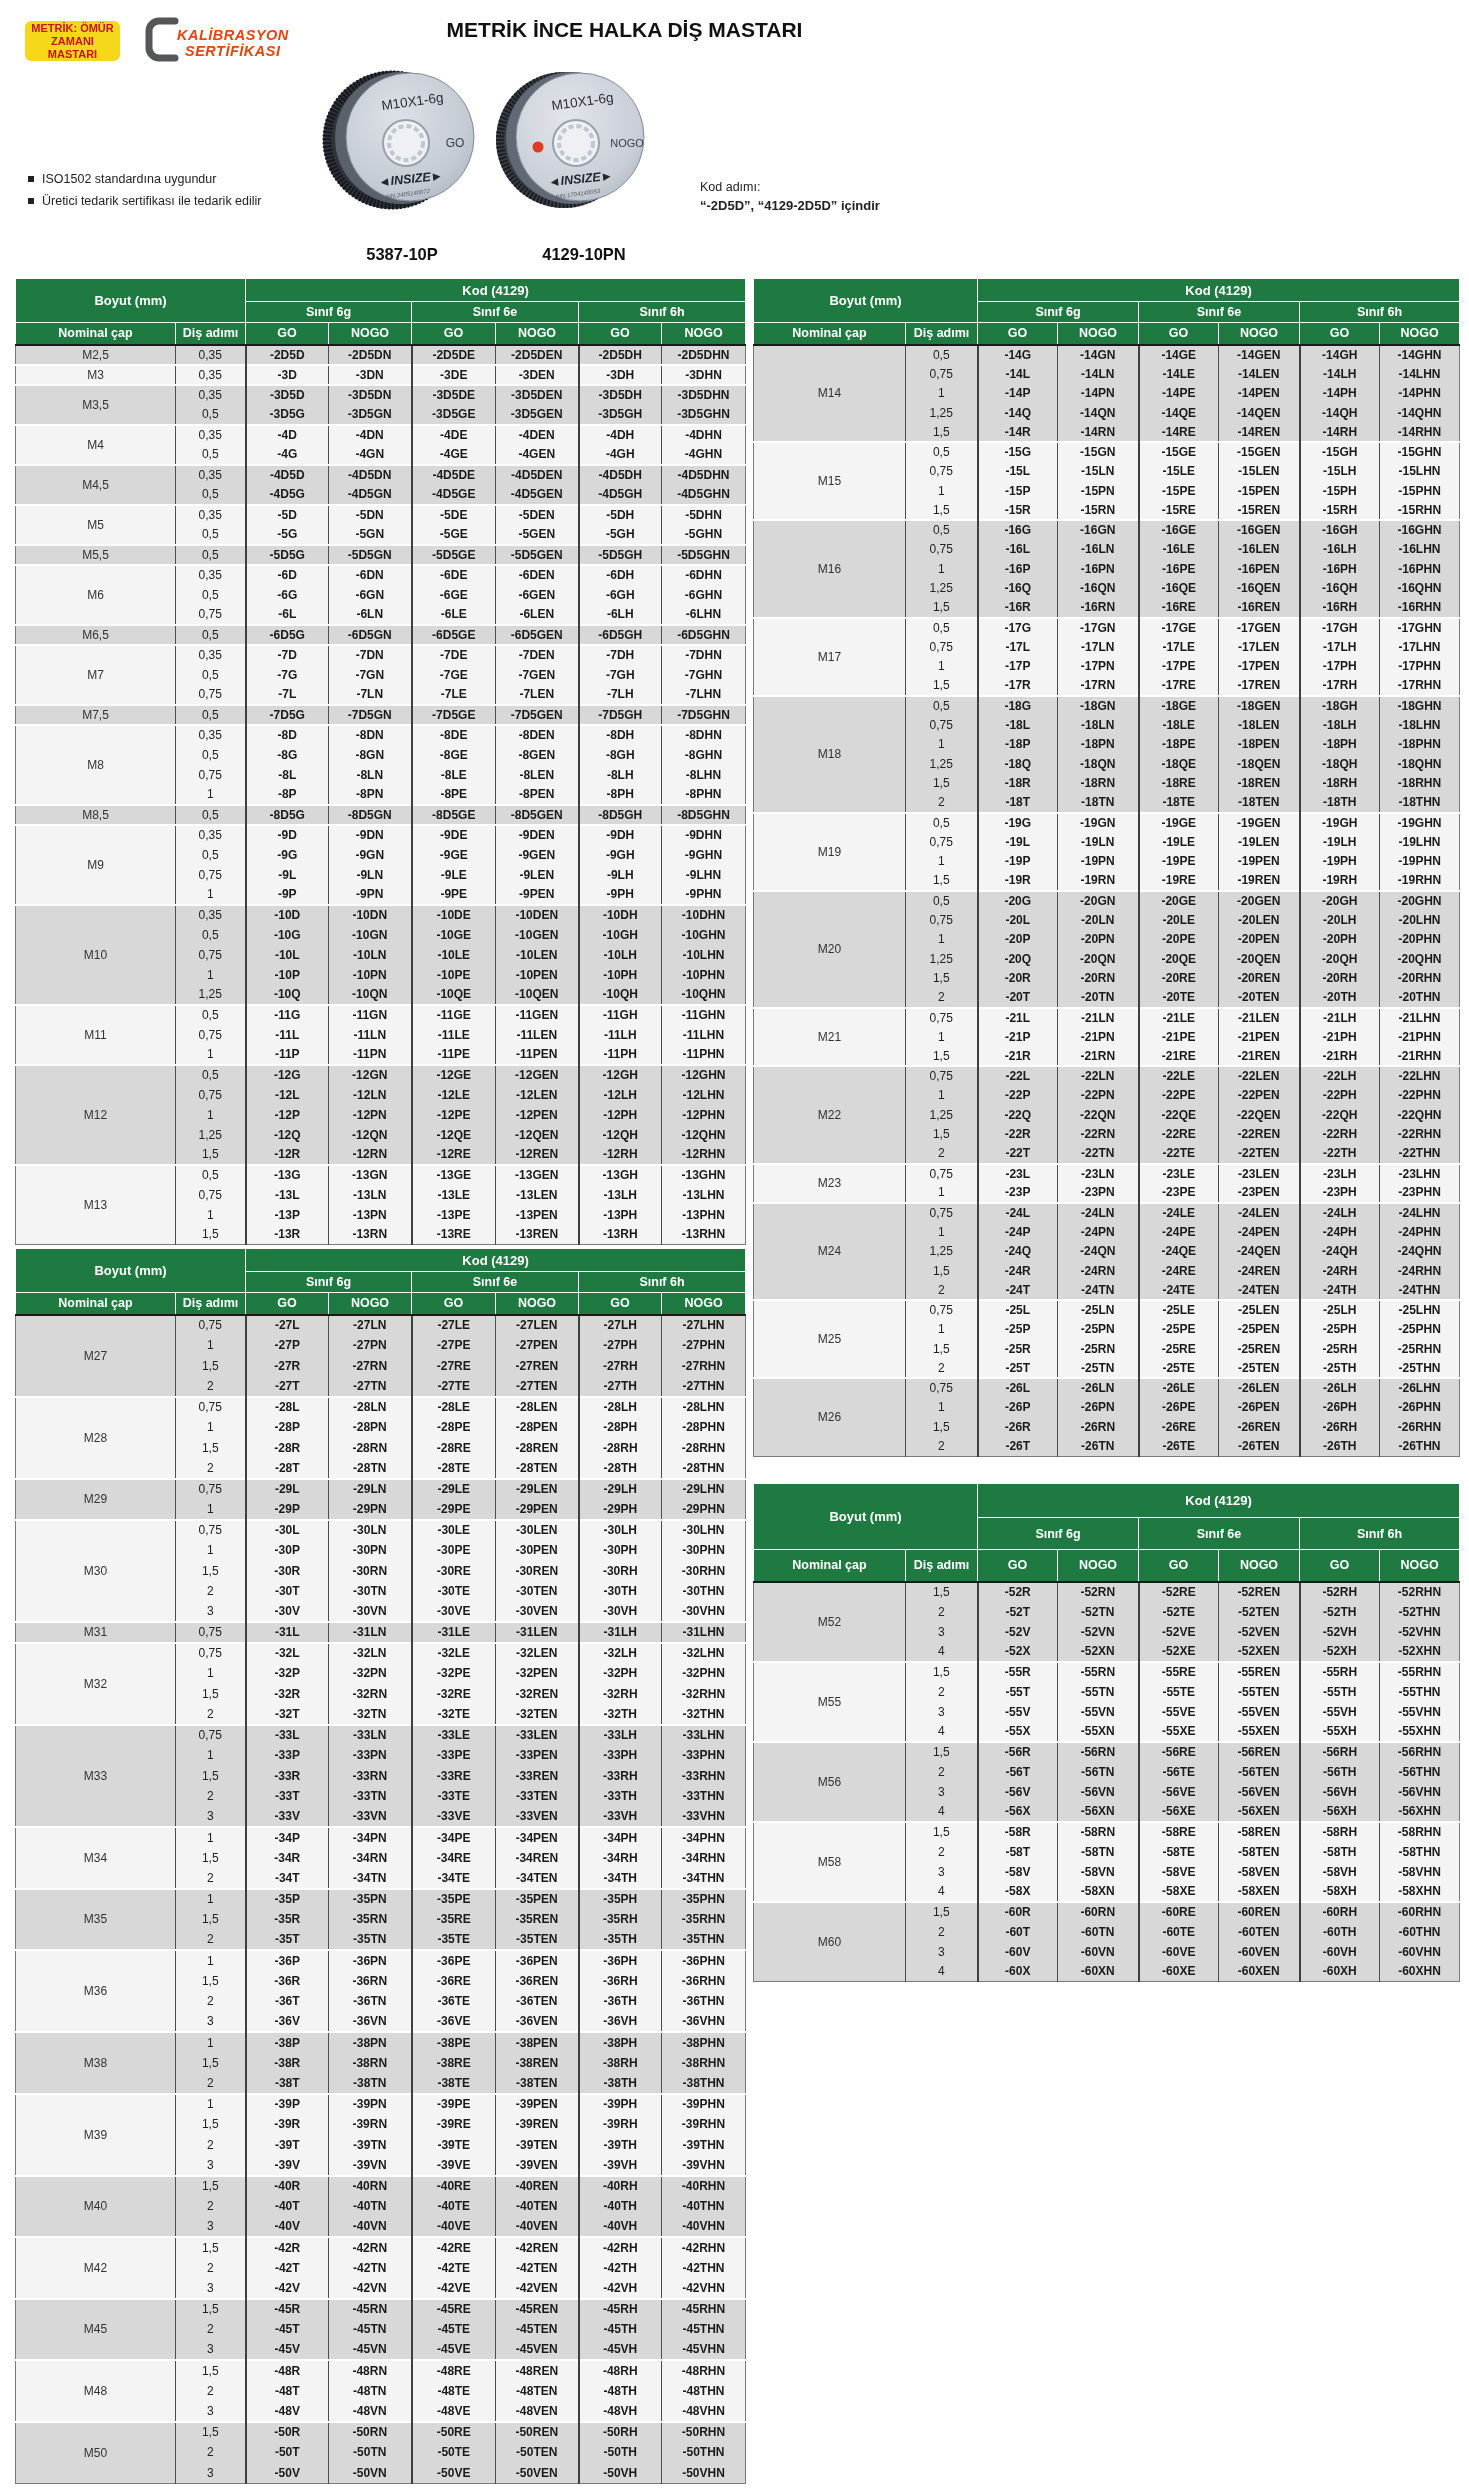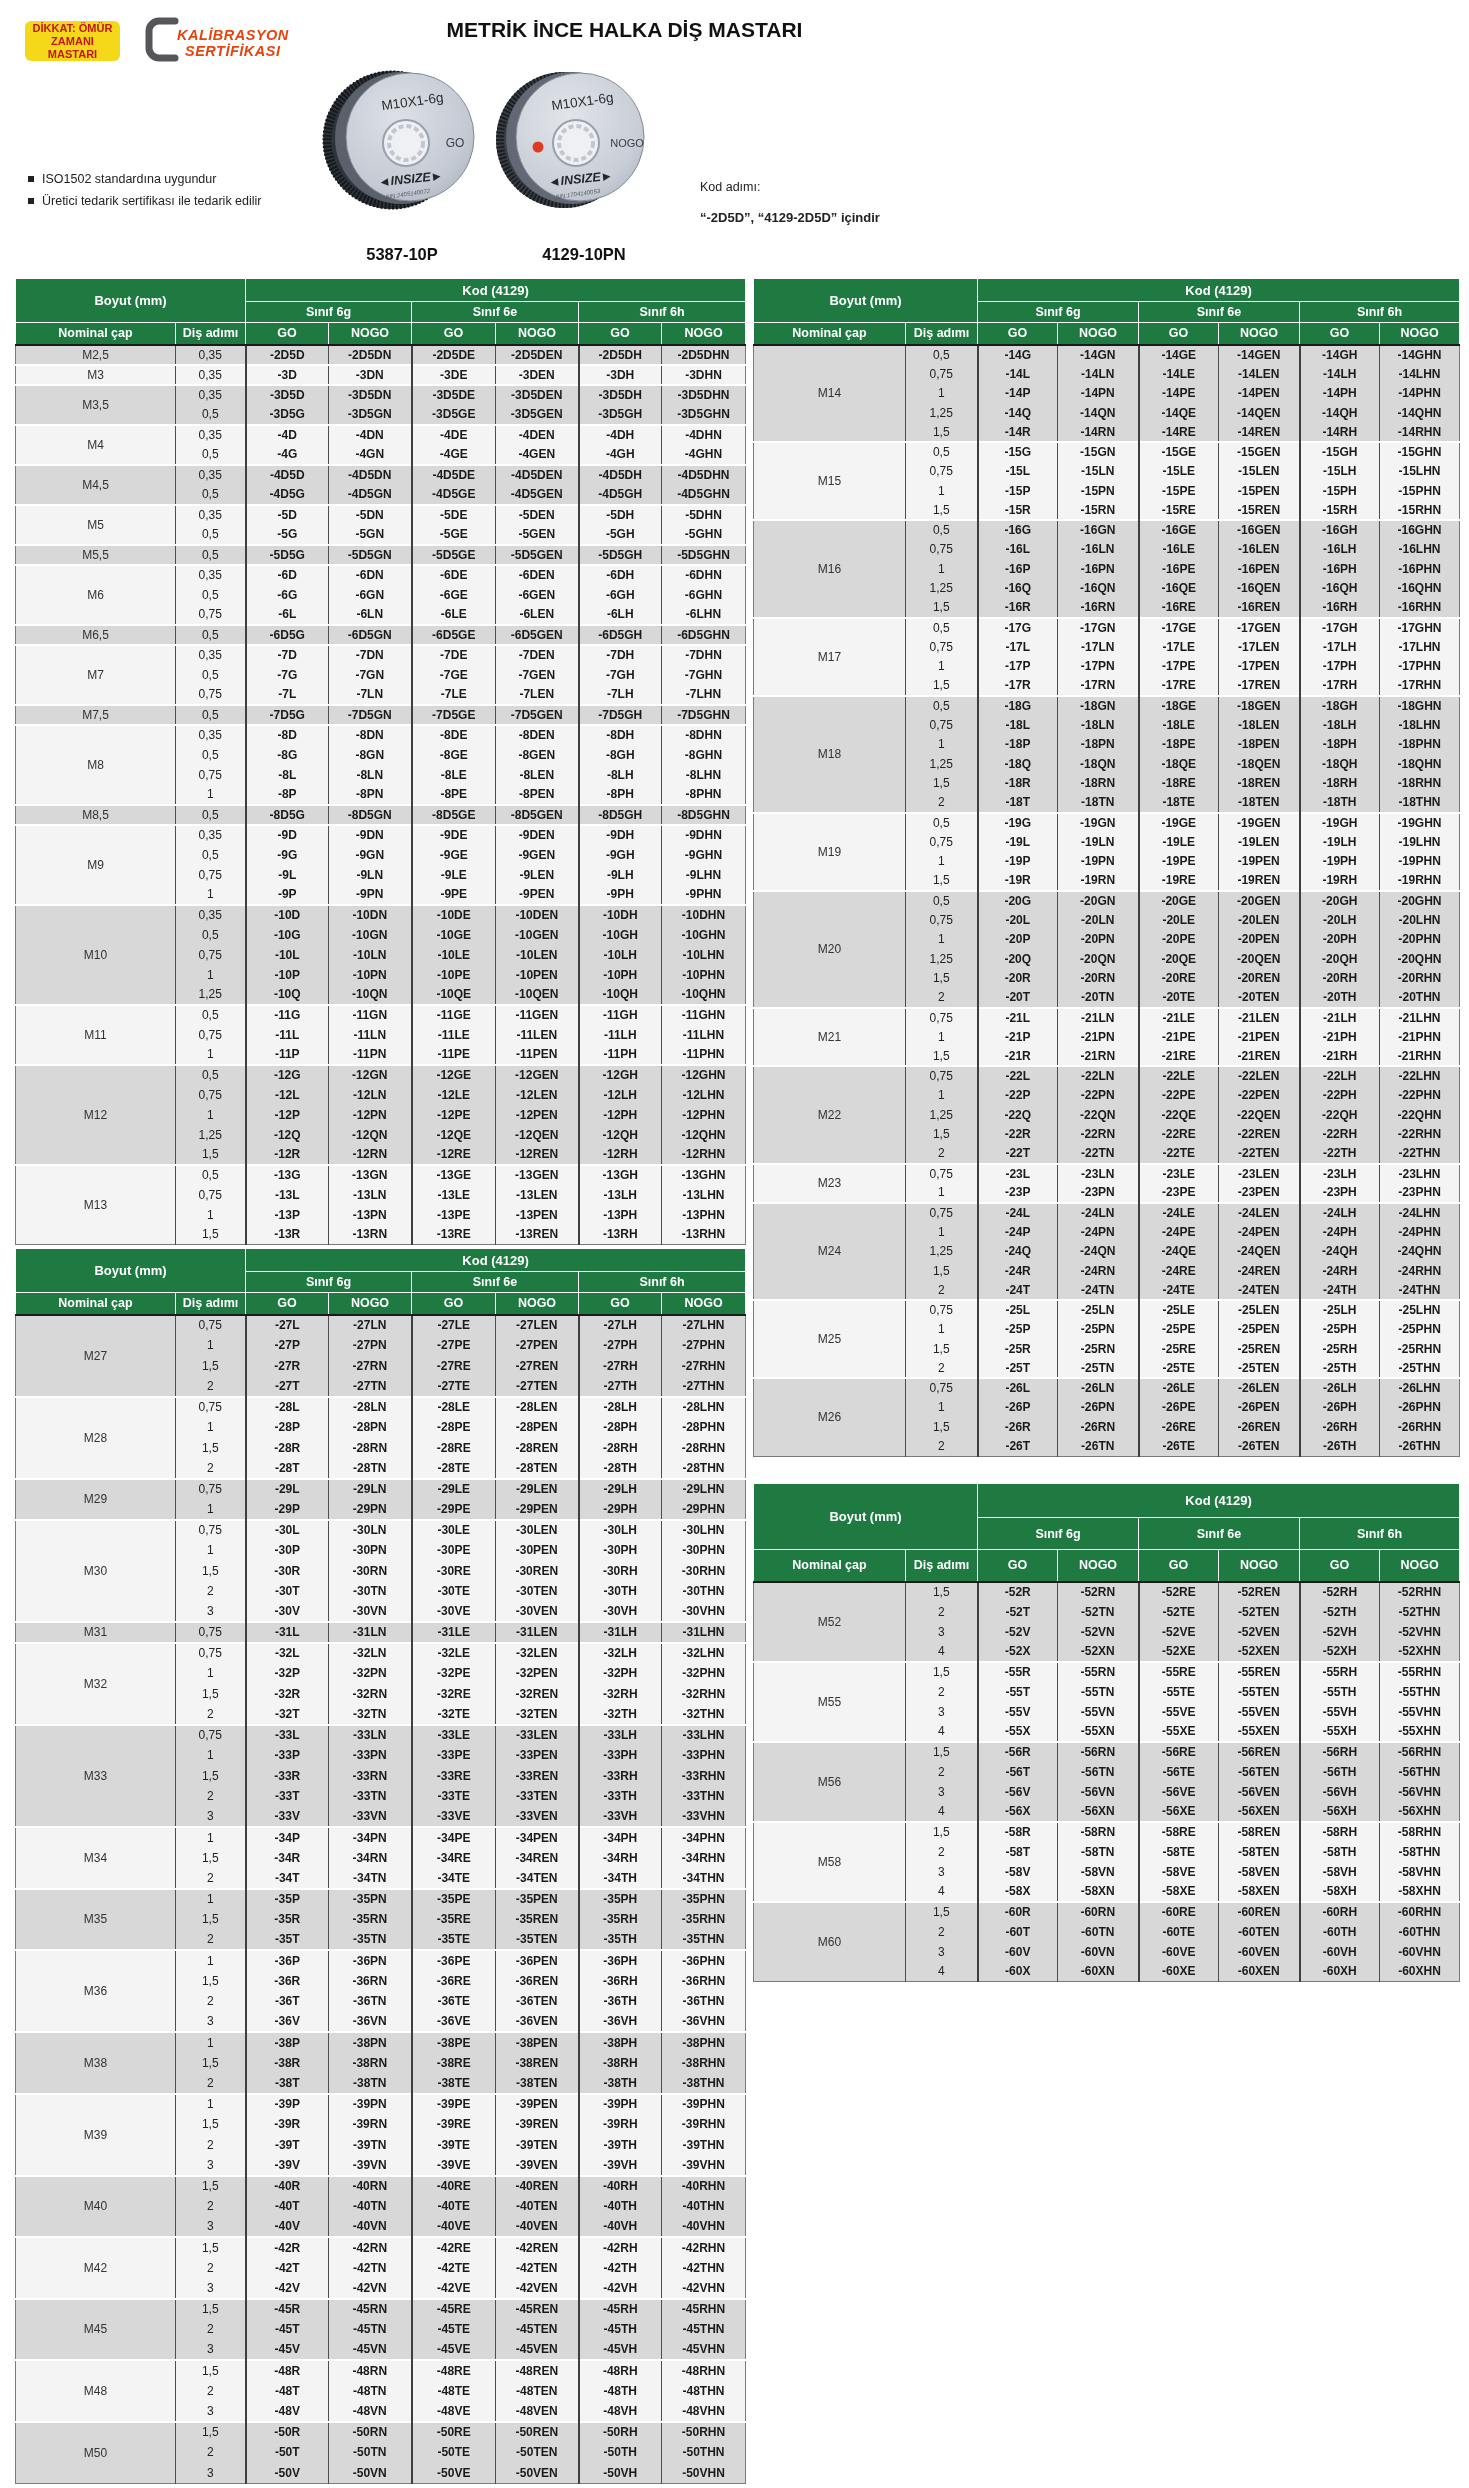--- a/index.html
+++ b/index.html
@@ -15,21 +15,21 @@
   .calib-text{margin-left:-6px;margin-top:6px;color:#e4450e;font-weight:bold;font-style:italic;
     font-size:14.5px;line-height:16px;letter-spacing:.5px;}
   .page-title{position:absolute;left:0;top:18px;width:1249px;text-align:center;
     font-size:21px;font-weight:bold;color:#111;}
 
   .feature-list{position:absolute;left:28px;top:172px;font-size:12.5px;color:#222;}
   .feature-item{margin-bottom:8px;display:flex;align-items:center;}
   .bullet-square{display:inline-block;width:6px;height:6px;background:#222;margin-right:8px;flex:0 0 auto;}
 
   .code-example{position:absolute;left:700px;top:180px;font-size:12.5px;color:#222;}
-  .code-example .bold-line{font-weight:bold;font-size:13px;margin-top:16px;}
+  .code-example .bold-line{font-weight:bold;font-size:13px;margin-top:4px;}
 
   .ring-svg{position:absolute;top:50px;}
   #ring-go{left:318px;}
   #ring-nogo{left:488px;}
   .product-label{position:absolute;top:245px;width:150px;text-align:center;
     font-weight:bold;font-size:16.5px;color:#111;}
   #label-go{left:327px;}
   #label-nogo{left:509px;}
 
   
@@ -53,21 +53,21 @@
   .gauge-table tr.group-start td{border-top:2px solid #ffffff;}
   .gauge-table td.bg-a{background:#d8d8d8;}
   .gauge-table td.bg-b{background:#f4f4f4;}
 </style>
 </head>
 <body>
 
 <div class="page">
 
   <div class="life-badge">
-    <span>DİKKAT: ÖMÜR</span>
+    <span>METRİK: ÖMÜR</span>
     <span>ZAMANI MASTARI</span>
   </div>
 
   <div class="calib-logo">
     <svg class="calib-icon" viewBox="0 0 40 48">
       <path d="M32 5 H16 a10 10 0 0 0 -10 10 v17 a10 10 0 0 0 10 10 h16" fill="none" stroke="#55565a" stroke-width="7" stroke-linecap="round"></path>
     </svg>
     <div class="calib-text">
       <div>KALİBRASYON</div>
       <div style="margin-left:8px;">SERTİFİKASI</div>

